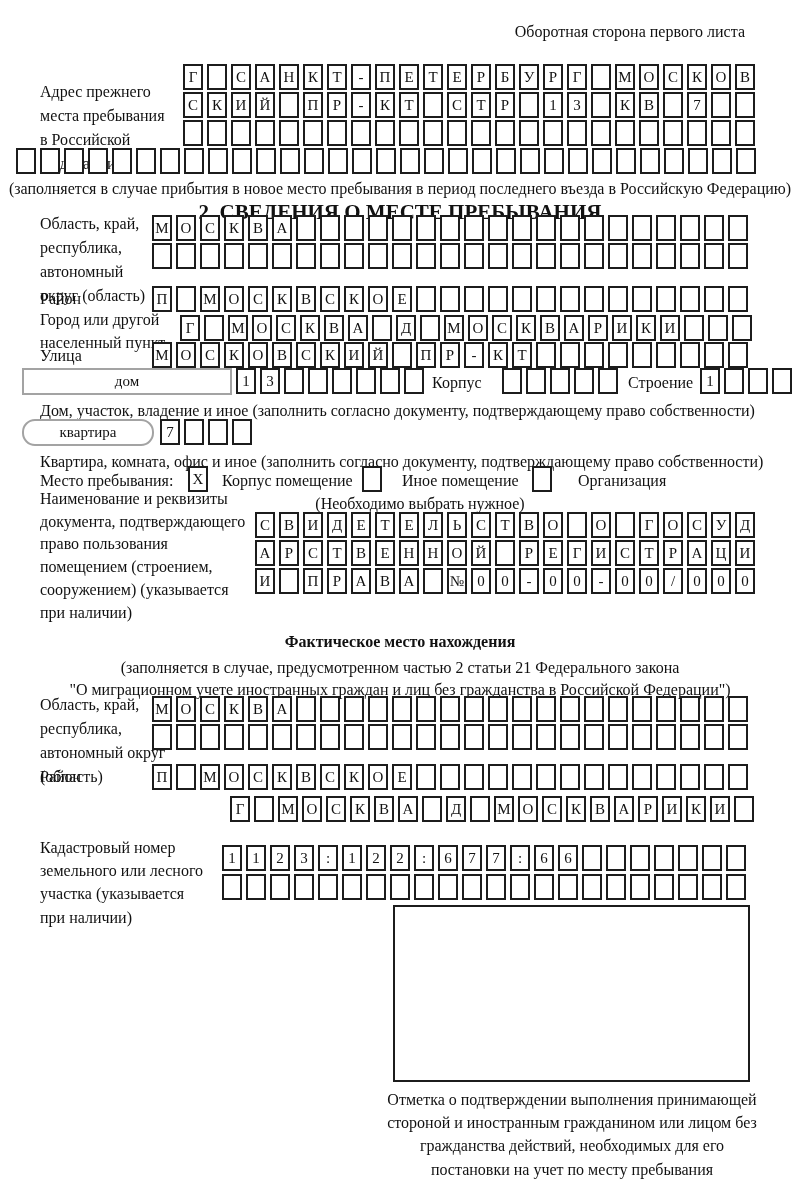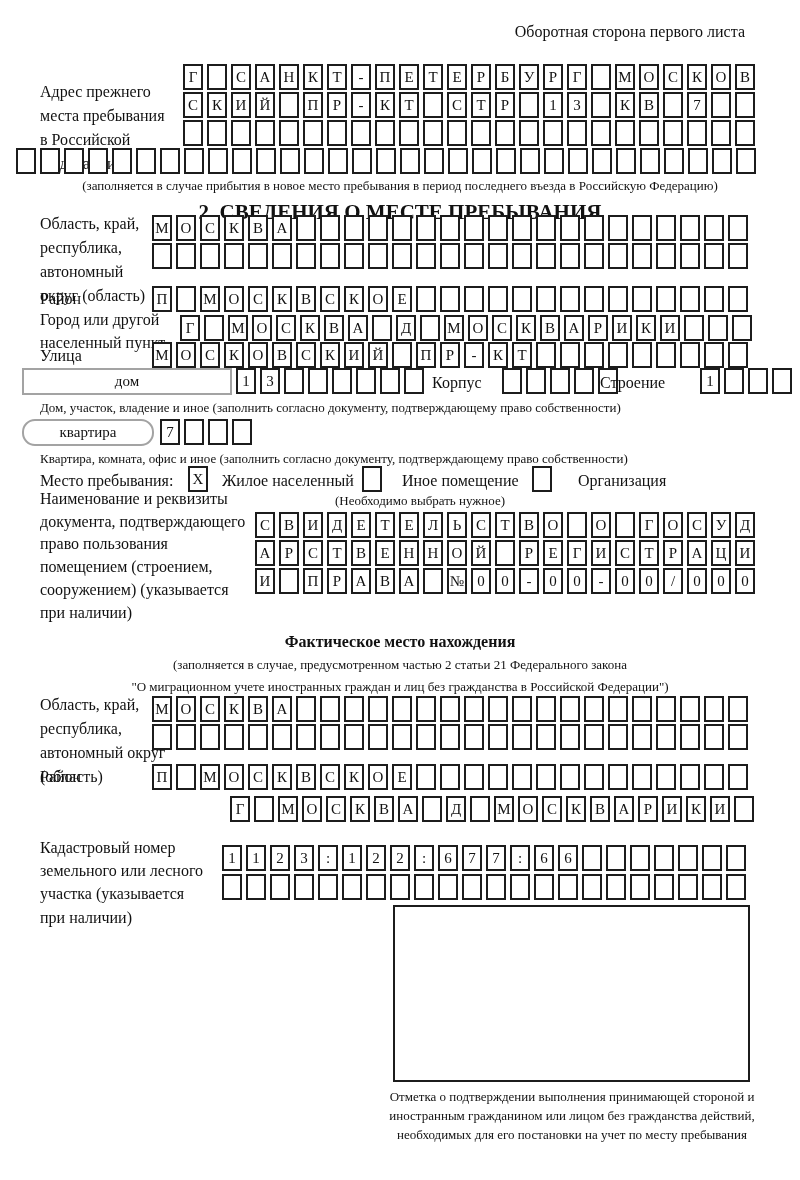--- a/index.html
+++ b/index.html
@@ -3,21 +3,21 @@
 <meta charset="utf-8">
 <style>
   * { margin:0; padding:0; }
   html,body { background:#ffffff; }
   #page {
     position:relative; width:800px; height:1180px; background:#fff;
     font-family:"Liberation Serif", "DejaVu Serif", serif; color:#111;
     overflow:hidden;
   }
   .lbl { position:absolute; font-size:16px; line-height:1.5; white-space:pre-line; }
-  .cap { position:absolute; font-size:13px; line-height:1.45; }
+  .cap { position:absolute; font-size:16px; line-height:1.45; }
   .center { left:0; right:0; text-align:center; }
   .bold { font-weight:bold; }
   .row { position:absolute; display:flex; gap:4px; }
   .cell {
     box-sizing:border-box; flex:0 0 20px; width:20px; height:26px;
     border:2px solid #1c1c1c; display:flex; align-items:center; justify-content:center;
     font-size:15px; background:#fff;
   }
   .widebox {
     position:absolute; box-sizing:border-box; height:27px; border:2px solid #a3a3a3;
@@ -309,21 +309,21 @@
       <span class="cell"></span>
     </div>
   <div class="lbl" style="left:432px; top:371px;">Корпус</div>
   <div class="row" style="left:502px; top:368px;">
       <span class="cell"></span>
       <span class="cell"></span>
       <span class="cell"></span>
       <span class="cell"></span>
       <span class="cell"></span>
     </div>
-  <div class="lbl" style="left:600px; top:371px;">Строение</div>
+  <div class="lbl" style="left:628px; top:371px;">Строение</div>
   <div class="row" style="left:700px; top:368px;">
       <span class="cell">1</span>
       <span class="cell"></span>
       <span class="cell"></span>
       <span class="cell"></span>
     </div>
   <div class="cap" style="left:40px; top:399px;">Дом, участок, владение и иное (заполнить согласно документу, подтверждающему право собственности)</div>
 
   <div class="widebox" style="left:22px; top:419px; width:132px;border-radius:13px;">квартира</div>
   <div class="row" style="left:160px; top:419px;">
@@ -331,21 +331,21 @@
       <span class="cell"></span>
       <span class="cell"></span>
       <span class="cell"></span>
     </div>
   <div class="cap" style="left:40px; top:450px;">Квартира, комната, офис и иное (заполнить согласно документу, подтверждающему право собственности)</div>
 
   <div class="lbl" style="left:40px; top:469px;">Место пребывания:</div>
   <div class="row" style="left:188px; top:466px;">
       <span class="cell">X</span>
     </div>
-  <div class="lbl" style="left:222px; top:469px;">Жилое населенный</div>
+  <div class="lbl" style="left:222px; top:469px;">Корпус помещение</div>
   <div class="row" style="left:362px; top:466px;">
       <span class="cell"></span>
     </div>
   <div class="lbl" style="left:402px; top:469px;">Иное помещение</div>
   <div class="row" style="left:532px; top:466px;">
       <span class="cell"></span>
     </div>
   <div class="lbl" style="left:578px; top:469px;">Организация</div>
   <div class="cap" style="left:280px; top:492px; width:280px; text-align:center;">(Необходимо выбрать нужное)</div>
 

